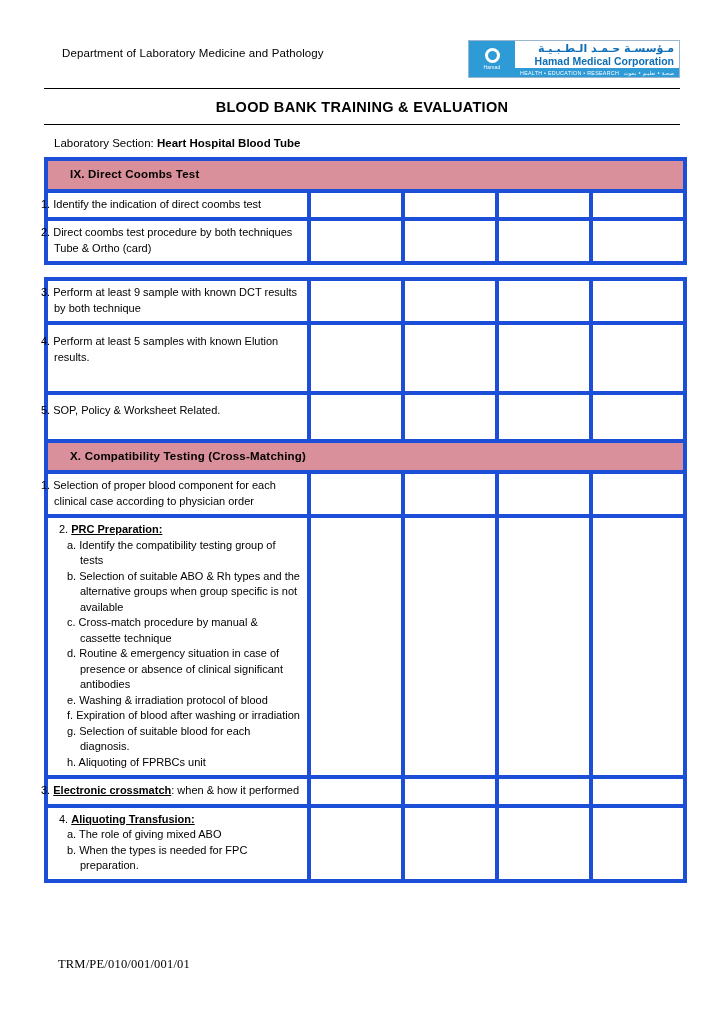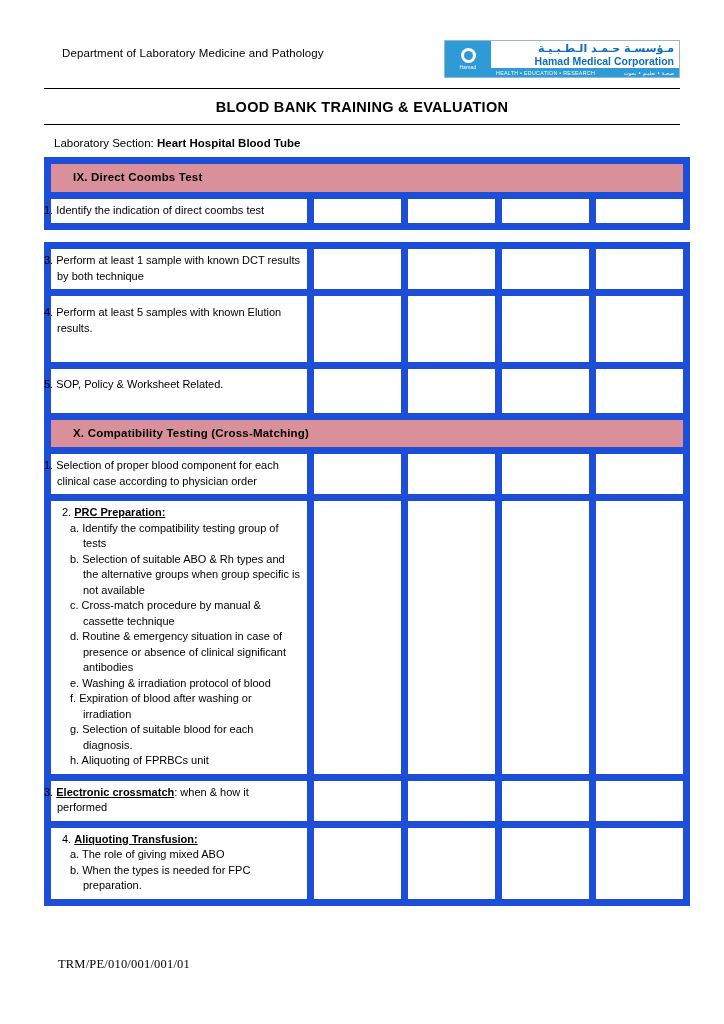--- a/index.html
+++ b/index.html
@@ -32,21 +32,21 @@
   }
   .dept-title {
     font-family: "Liberation Sans", sans-serif;
     font-size: 11.5px;
     font-weight: 400;
     padding-top: 7px;
     padding-left: 18px;
     letter-spacing: 0.1px;
   }
   .logo {
-    width: 236px;
+    width: 212px;
     height: 38px;
     border: 1px solid #9ab7cf;
     display: flex;
     background: #ffffff;
     box-sizing: border-box;
   }
   .logo-mark {
     width: 46px;
     background: #2e9ad6;
     display: flex;
@@ -144,21 +144,21 @@
   .lab-line .val { font-weight: bold; }
 
   
   table.grid {
     border-collapse: collapse;
     width: 639px;
     margin-left: 0;
     table-layout: fixed;
   }
   table.grid td {
-    border: 7px solid #1d4ed8;
+    border: 4px solid #1d4ed8;
     vertical-align: top;
     font-family: "Liberation Sans", sans-serif;
     font-size: 11px;
     line-height: 15.5px;
     padding: 4px 6px 5px 6px;
   }
   col.c1 { width: 263px; }
   col.c2 { width: 94px; }
   col.c3 { width: 94px; }
   col.c4 { width: 94px; }
@@ -240,36 +240,43 @@
       <tr class="section">
         <td colspan="5">IX.  Direct Coombs Test</td>
       </tr>
       <tr>
         <td class="item">1. Identify the indication of direct coombs test</td>
         <td class="blank"></td>
         <td class="blank"></td>
         <td class="blank"></td>
         <td class="blank"></td>
       </tr>
+      <tr>
+        <td class="item">2. Direct coombs test procedure by both techniques Tube &amp; Ortho (card)</td>
+        <td class="blank"></td>
+        <td class="blank"></td>
+        <td class="blank"></td>
+        <td class="blank"></td>
+      </tr>
     </tbody>
   </table>
 
   <div class="spacer"></div>
 
   <table class="grid">
     <colgroup>
         <col class="c1">
         <col class="c2">
         <col class="c3">
         <col class="c4">
         <col class="c5">
       </colgroup>
     <tbody>
       <tr>
-        <td class="item">3. Perform at least 1 sample with known DCT results by both technique</td>
+        <td class="item">3. Perform at least 9 sample with known DCT results by both technique</td>
         <td class="blank"></td>
         <td class="blank"></td>
         <td class="blank"></td>
         <td class="blank"></td>
       </tr>
       <tr>
         <td class="item" style="padding-top:9px;padding-bottom:26px;">4. Perform at least 5 samples with known Elution results.</td>
         <td class="blank"></td>
         <td class="blank"></td>
         <td class="blank"></td>

